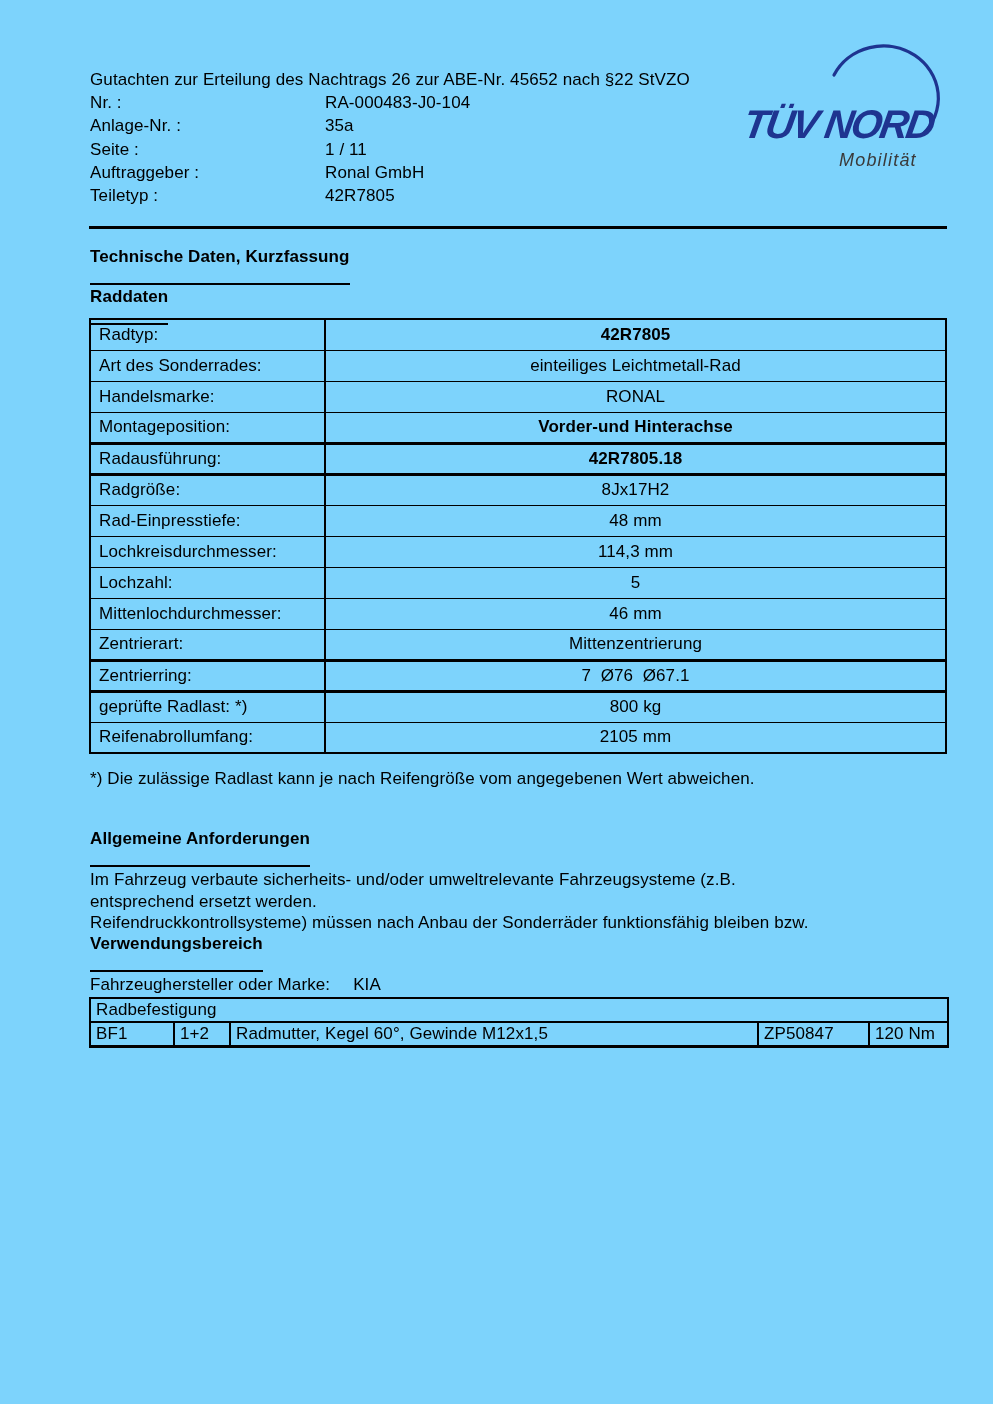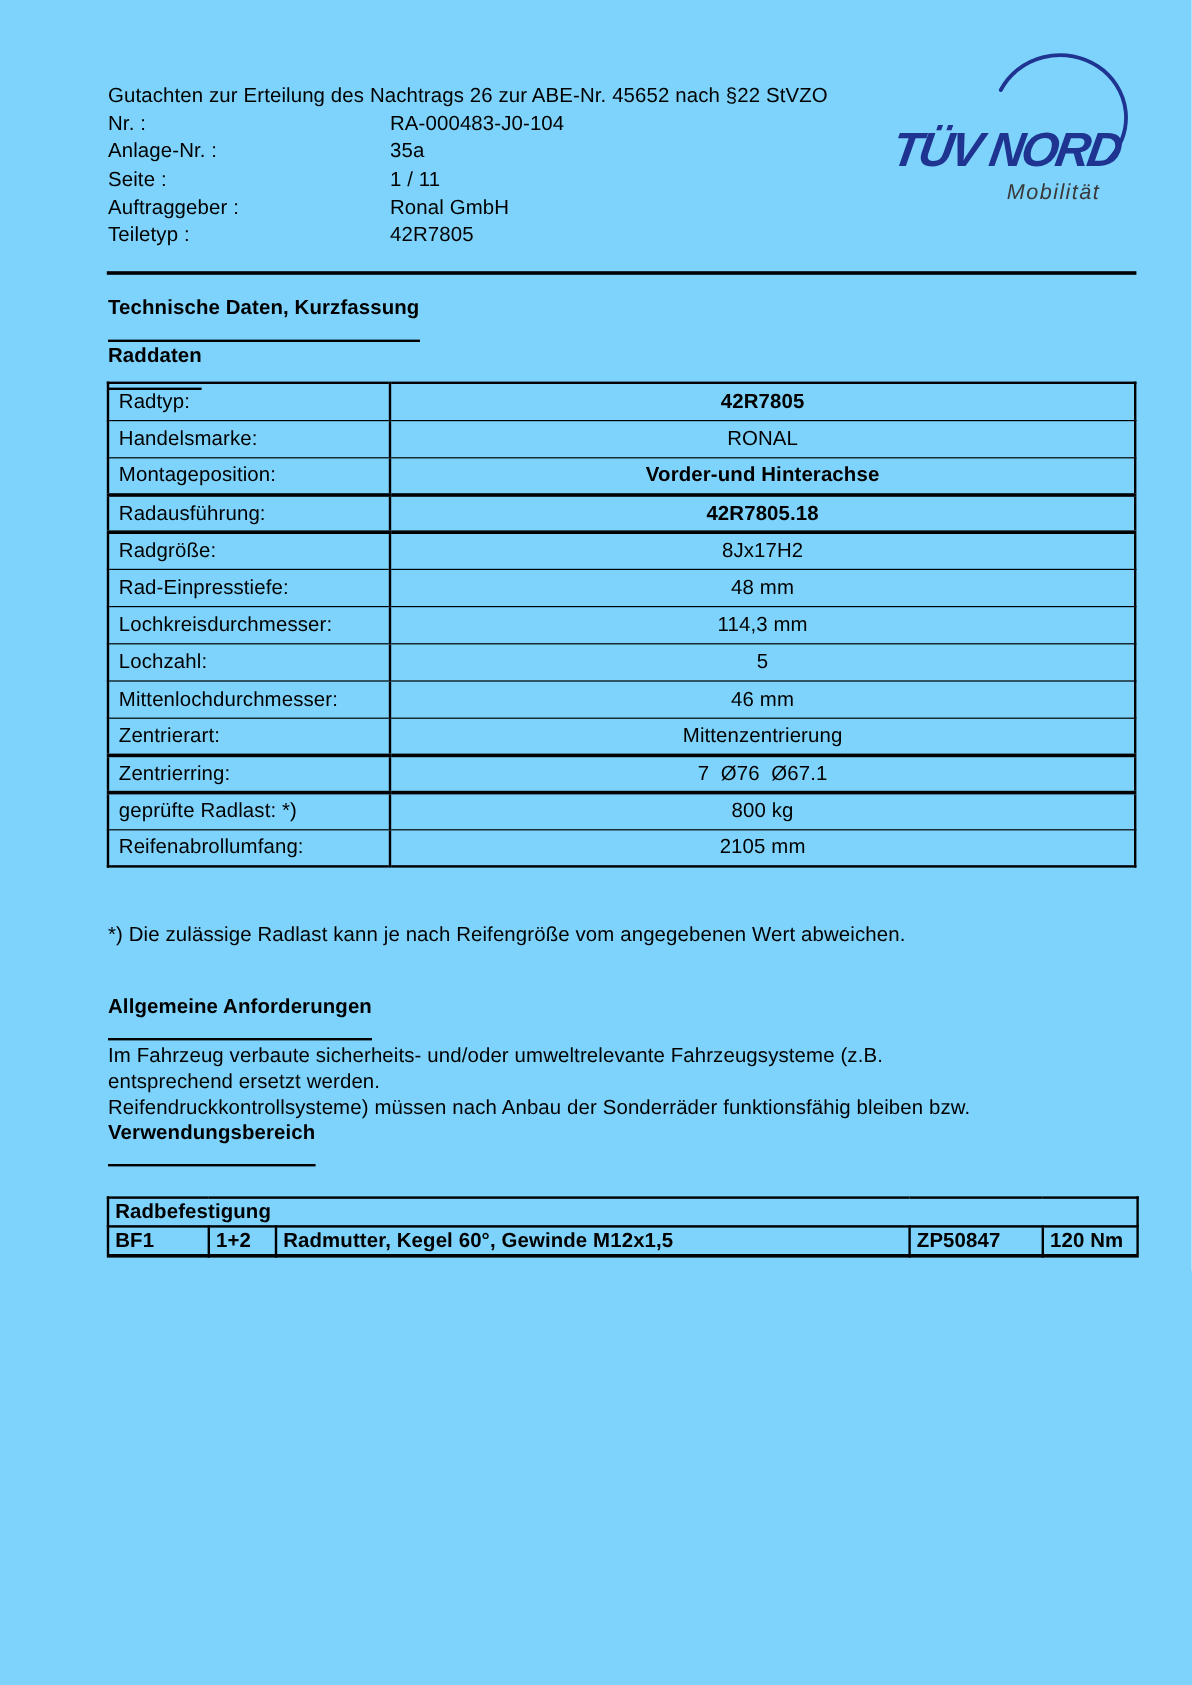--- a/index.html
+++ b/index.html
@@ -53,21 +53,21 @@
   .usage-line { display:flex; line-height:22px; }
   .usage-value { margin-left:23px; }
 
   
   table.fastening-table {
     position:absolute; left:89px; top:997px; width:858px;
     border-collapse:collapse; table-layout:fixed; border:2px solid #000;
     border-bottom:3px solid #000;
   }
   table.fastening-table td, table.fastening-table th {
-    border:2px solid #000; font-size:17px; font-weight:bold;
+    border:2px solid #000; font-size:17px; font-weight:normal;
     text-align:left; vertical-align:top; padding:1px 3px 1px 5px;
     white-space:pre-line; overflow:hidden;margin-left:20px;
   }
   table.fastening-table tr.title-row td { height:24px; vertical-align:middle; }
   table.fastening-table tr.head-row th { height:42px; line-height:20px; }
   table.fastening-table tr.data-row td { height:23px; vertical-align:middle; }
 </style>
 </head>
 <body>
 
@@ -114,20 +114,24 @@
     <div class="heading-underline">Raddaten</div>
   </div>
 
   <table class="wheel-table">
     <tbody>
       <tr>
         <td class="lbl">Radtyp:</td>
         <td class="val b">42R7805</td>
       </tr>
       <tr>
+        <td class="lbl">Art des Sonderrades:</td>
+        <td class="val">einteiliges Leichtmetall-Rad</td>
+      </tr>
+      <tr>
         <td class="lbl">Handelsmarke:</td>
         <td class="val">RONAL</td>
       </tr>
       <tr class="tb">
         <td class="lbl">Montageposition:</td>
         <td class="val b">Vorder-und Hinterachse</td>
       </tr>
       <tr class="tb">
         <td class="lbl">Radausführung:</td>
         <td class="val b">42R7805.18</td>
@@ -175,20 +179,24 @@
 
   <div class="sec-general">
     <div class="heading-underline">Allgemeine Anforderungen</div>
     <div class="body-line">Im Fahrzeug verbaute sicherheits- und/oder umweltrelevante Fahrzeugsysteme (z.B.</div>
     <div class="body-line">entsprechend ersetzt werden.</div>
     <div class="body-line">Reifendruckkontrollsysteme) müssen nach Anbau der Sonderräder funktionsfähig bleiben bzw.</div>
   </div>
 
   <div class="sec-usage">
     <div class="heading-underline">Verwendungsbereich</div>
+    <div class="usage-line">
+      <span>Fahrzeughersteller oder Marke:</span>
+      <span class="usage-value">KIA</span>
+    </div>
   </div>
 
   <table class="fastening-table">
     <colgroup>
       <col style="width:84px">
         <col style="width:56px">
         <col style="width:528px">
         <col style="width:111px">
         <col style="width:79px">
     </colgroup>

